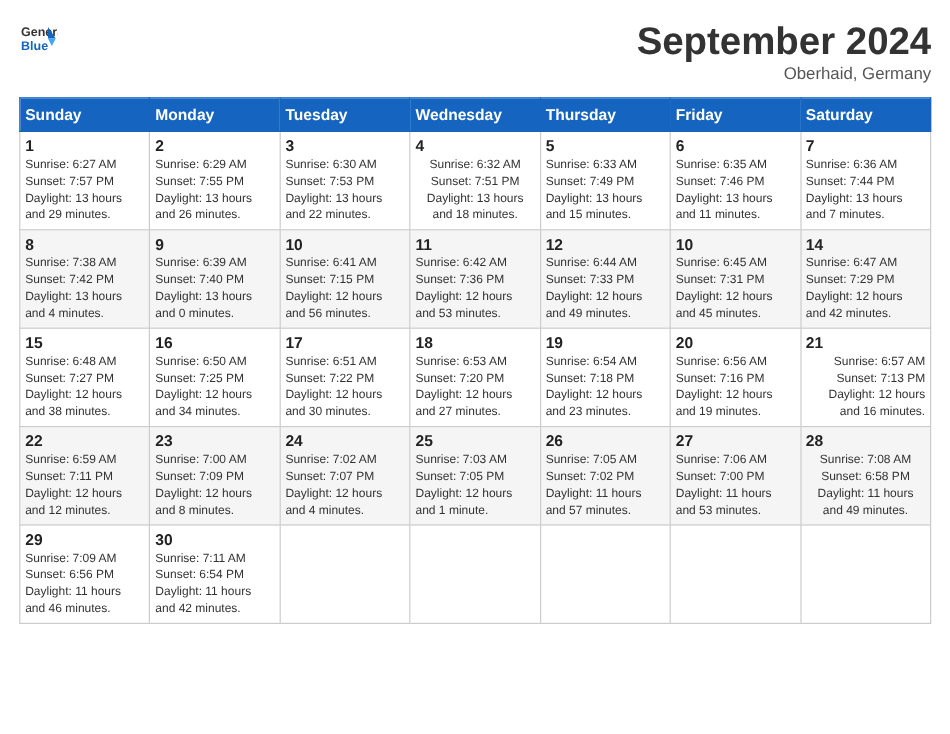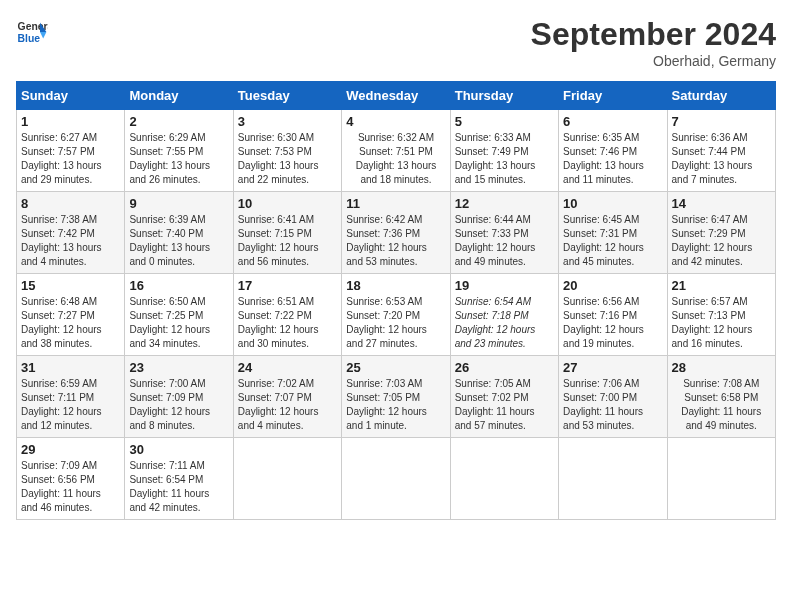--- a/index.html
+++ b/index.html
@@ -234,43 +234,43 @@
         </td>
         <td>
           <div class="day-number">18</div>
           <div class="day-info" style="white-space: pre-line;">Sunrise: 6:53 AM
 Sunset: 7:20 PM
 Daylight: 12 hours
 and 27 minutes.</div>
         </td>
         <td>
           <div class="day-number">19</div>
-          <div class="day-info" style="white-space: pre-line; font-style: italic;">Sunrise: 6:54 AM
+          <div class="day-info" style="white-space: pre-line;">Sunrise: 6:54 AM
 Sunset: 7:18 PM
 Daylight: 12 hours
 and 23 minutes.</div>
         </td>
         <td>
           <div class="day-number">20</div>
           <div class="day-info" style="white-space: pre-line;">Sunrise: 6:56 AM
 Sunset: 7:16 PM
 Daylight: 12 hours
 and 19 minutes.</div>
         </td>
         <td>
           <div class="day-number">21</div>
-          <div class="day-info" style="white-space: pre-line;">Sunrise: 6:57 AM
+          <div class="day-info" style="white-space: pre-line; text-align: right;">Sunrise: 6:57 AM
 Sunset: 7:13 PM
 Daylight: 12 hours
 and 16 minutes.</div>
         </td>
       </tr>
       <tr>
         <td>
-          <div class="day-number">31</div>
+          <div class="day-number">22</div>
           <div class="day-info" style="white-space: pre-line;">Sunrise: 6:59 AM
 Sunset: 7:11 PM
 Daylight: 12 hours
 and 12 minutes.</div>
         </td>
         <td>
           <div class="day-number">23</div>
           <div class="day-info" style="white-space: pre-line;">Sunrise: 7:00 AM
 Sunset: 7:09 PM
 Daylight: 12 hours

